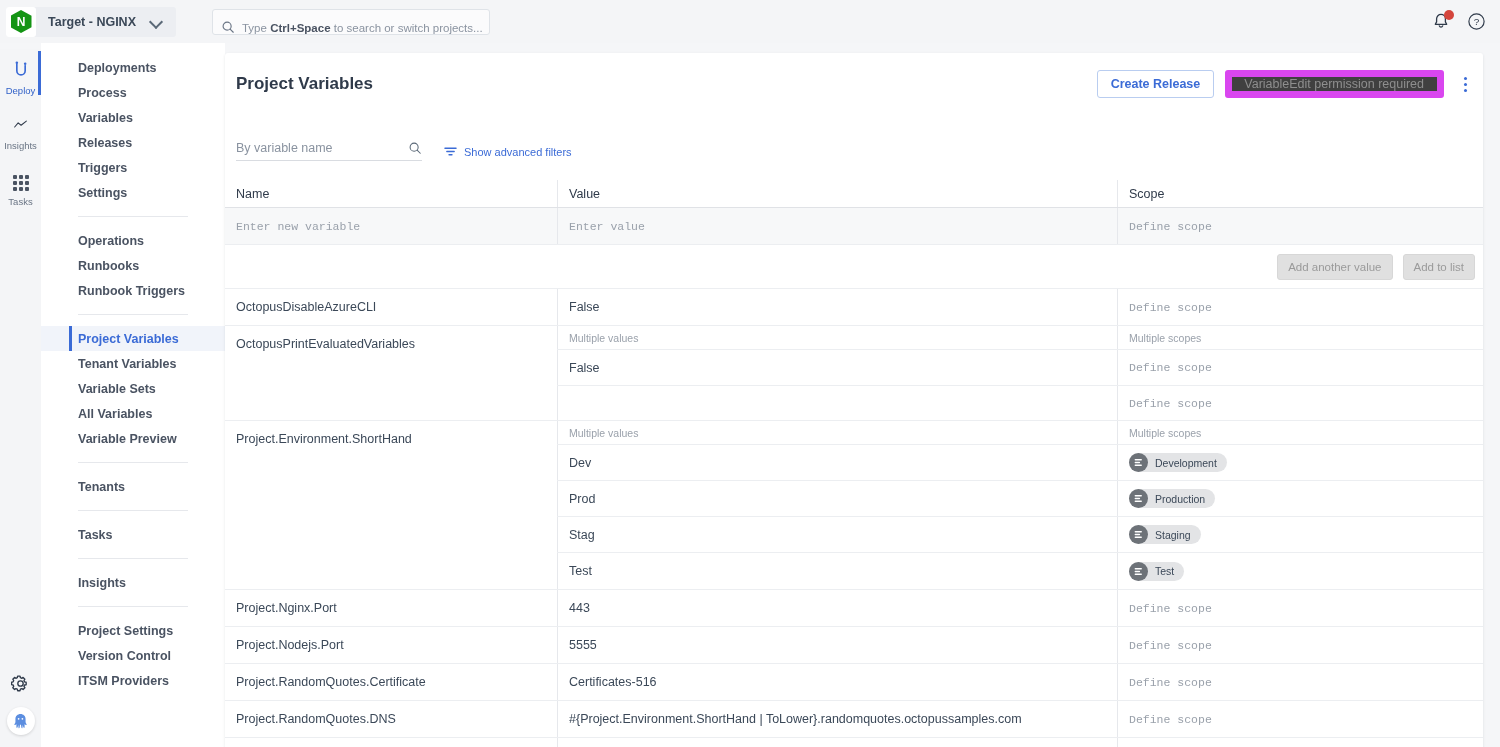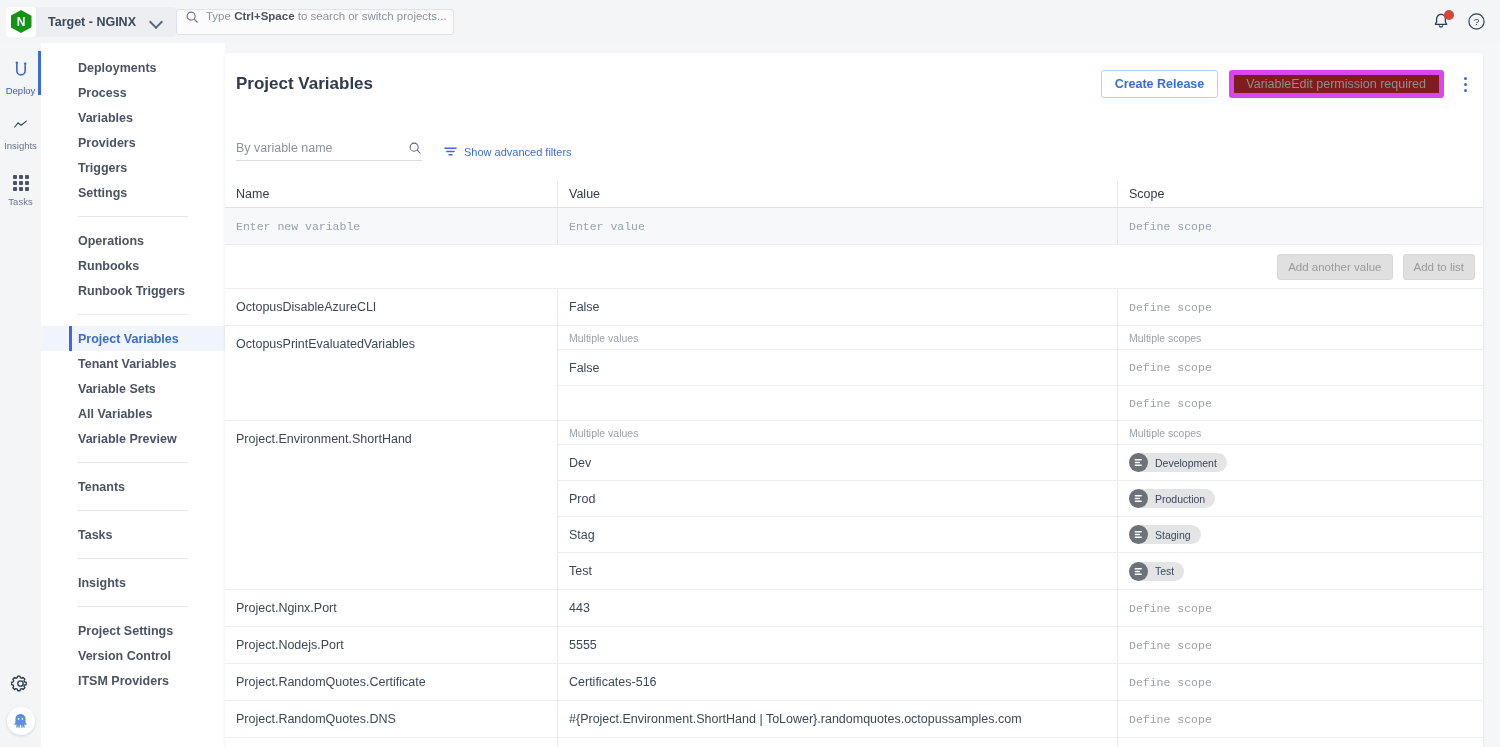--- a/index.html
+++ b/index.html
@@ -41,23 +41,23 @@
     padding: 0 14px 0 12px; white-space: nowrap;
   }
   .chev { width: 14px; height: 14px; position: relative; margin-right: 8px; }
   .chev::after {
     content: ""; position: absolute; left: 1px; top: 2px;
     width: 8px; height: 8px;
     border-right: 2px solid #5a6877; border-bottom: 2px solid #5a6877;
     transform: rotate(45deg);
   }
   .searchbox {
-    width: 278px; height: 26px;
+    margin-left: 36px; width: 278px; height: 26px;
     background: #fbfbfc; border: 1px solid #dfe3e8; border-radius: 3px;
-    display: flex; align-items: flex-start; padding: 0 8px;
+    display: flex; align-items: flex-end; padding: 0 8px;
   }
   .search-ic { width: 14px; height: 14px; margin-right: 7px; flex: 0 0 auto; }
   .search-ph { font-size: 11.5px; color: #8a93a0; white-space: nowrap; }
   .search-ph b { color: #4a5362; font-weight: bold; }
   .top-right { margin-left: auto; display: flex; align-items: center; gap: 16px; padding-right: 14px; }
   .bell-wrap { position: relative; width: 20px; height: 20px; cursor: pointer; }
   .bell-dot {
     position: absolute; right: -3px; top: -2px;
     width: 10px; height: 10px; border-radius: 50%; background: #d4453c;
   }
@@ -120,21 +120,21 @@
     padding: 0 0 0 11px;
   }
   .page-title { font-size: 17px; font-weight: bold; color: #2f3a4a; }
   .head-actions { margin-left: auto; display: flex; align-items: center; gap: 11px; padding-right: 8px; }
   .btn {
     height: 28px; border-radius: 3px; font-size: 12.5px;
     display: flex; align-items: center; justify-content: center;
     padding: 0 13px; cursor: pointer; white-space: nowrap;
   }
   .btn-outline { border: 1px solid #b9cdf0; color: #3b6bd6; background: #fff; font-weight: bold; }
-  .btn-disabled { background: #7f1d1d; color: #8e8e8e; border: 5px solid #d946ef; cursor: default; padding-left: 12px; }
+  .btn-disabled { background: #404040; color: #8e8e8e; border: 7px solid #d946ef; cursor: default; padding-left: 12px; }
   .kebab { width: 20px; height: 28px; display: flex; flex-direction: column;
            align-items: center; justify-content: center; gap: 3px; cursor: pointer; }
   .kebab i { width: 3px; height: 3px; background: #3b6bd6; border-radius: 50%; display: block; }
 
   
   .filter-row { display: flex; align-items: flex-end; padding: 0 0 0 11px; height: 46px; }
   .filter-input {
     width: 186px; border: none; border-bottom: 1px solid #d9dce1;
     display: flex; align-items: flex-end; justify-content: space-between;
     padding-bottom: 5px;
@@ -292,21 +292,21 @@
     <div class="nav-item">
       <span>Deployments</span>
     </div>
     <div class="nav-item">
       <span>Process</span>
     </div>
     <div class="nav-item">
       <span>Variables</span>
     </div>
     <div class="nav-item">
-      <span>Providers</span>
+      <span>Releases</span>
     </div>
     <div class="nav-item">
       <span>Triggers</span>
     </div>
     <div class="nav-item">
       <span>Settings</span>
     </div>
     <div class="nav-div"></div>
     <div class="nav-item">
       <span>Operations</span>

